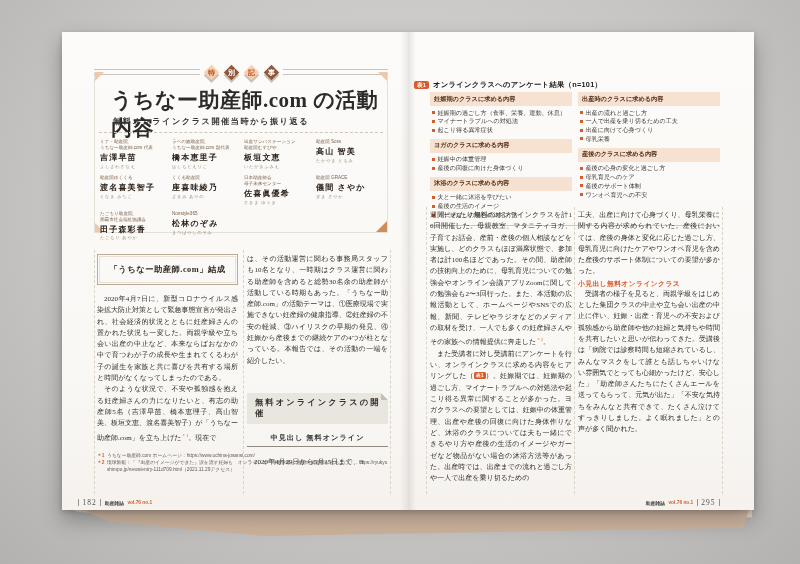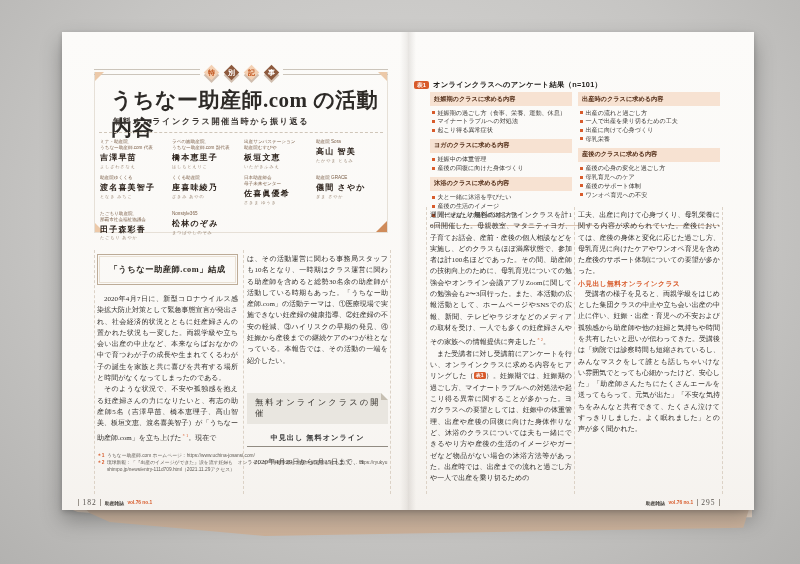--- a/index.html
+++ b/index.html
@@ -50,21 +50,21 @@
   .lp2{left:185px;top:222px;}
   .rp1{left:368px;top:178px;width:142px;}
   .rp2{left:516px;top:178px;width:142px;}
   .para{font-size:7px;line-height:11.3px;color:#2f2c29;text-indent:7px;margin:0;word-break:break-all;}
   .para.noindent{text-indent:0;}
   .refmark{font-size:4.5px;color:var(--accent);vertical-align:super;}
   .inline-badge{display:inline-block;background:var(--accent);color:#fff;font-family:"Liberation Sans","DejaVu Sans",sans-serif;
     font-size:5px;font-weight:700;padding:0 2px;border-radius:1.5px;line-height:7px;vertical-align:1px;text-indent:0;}
   .hbox1{border:1px solid #bcab97;outline:1px solid #e9e0d3;outline-offset:-3px;padding:9px 2px;text-align:center;
     font-size:8.3px;font-weight:700;letter-spacing:.5px;color:#2f2a24;margin-bottom:9px;}
-  .hbox2{position:relative;background:#e9e6e0;padding:4.5px 8px;font-size:8.3px;font-weight:400;letter-spacing:1.5px;
+  .hbox2{position:relative;background:#e9e6e0;padding:4.5px 8px;font-size:8.3px;font-weight:700;letter-spacing:1.5px;
     color:#36322d;margin-top:26px;margin-bottom:0;}
   .hbox2::after{content:"";position:absolute;top:0;right:0;width:0;height:0;
     border-top:7px solid #faf8f5;border-left:7px solid #c6bfb2;}
   .subhead1{font-family:"Liberation Sans","DejaVu Sans",sans-serif;font-size:7.2px;font-weight:700;color:#3a3a3a;
     letter-spacing:1px;border-bottom:1px solid #918b82;padding-bottom:3.5px;margin-top:9px;margin-bottom:10px;text-align:center;}
   .subhead2{font-family:"Liberation Sans","DejaVu Sans",sans-serif;font-size:6.8px;font-weight:700;color:var(--accent);
     letter-spacing:.4px;line-height:11px;text-align:left;}
 
   
   .footnotes{position:absolute;left:35px;top:421px;width:292px;}

